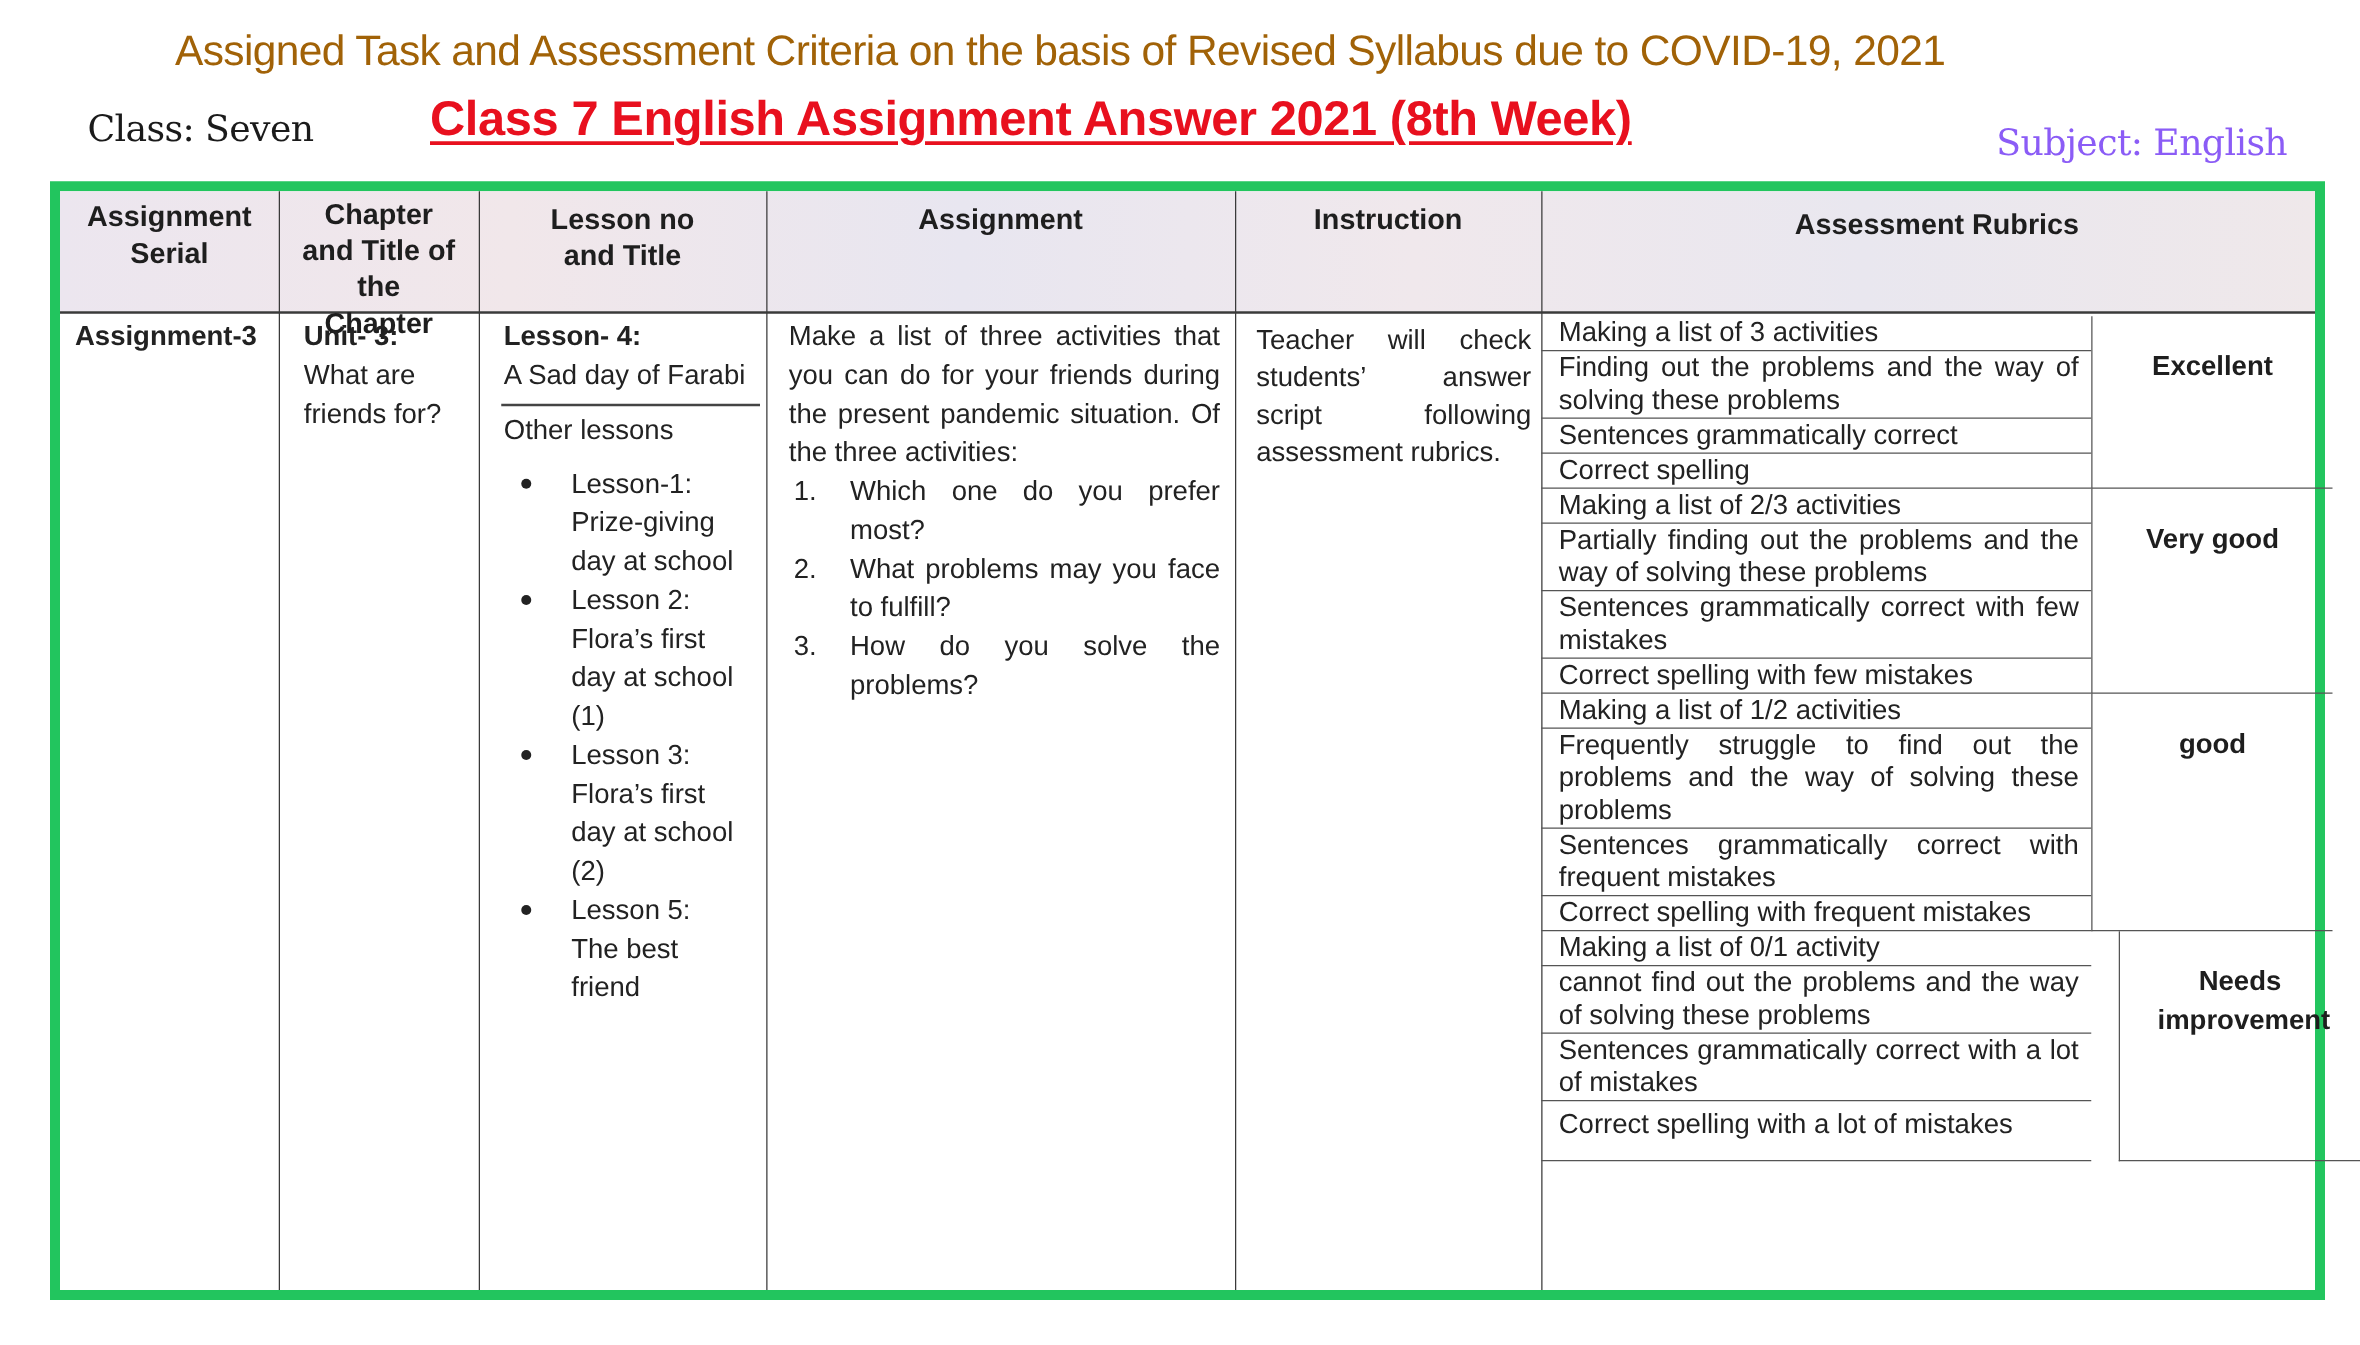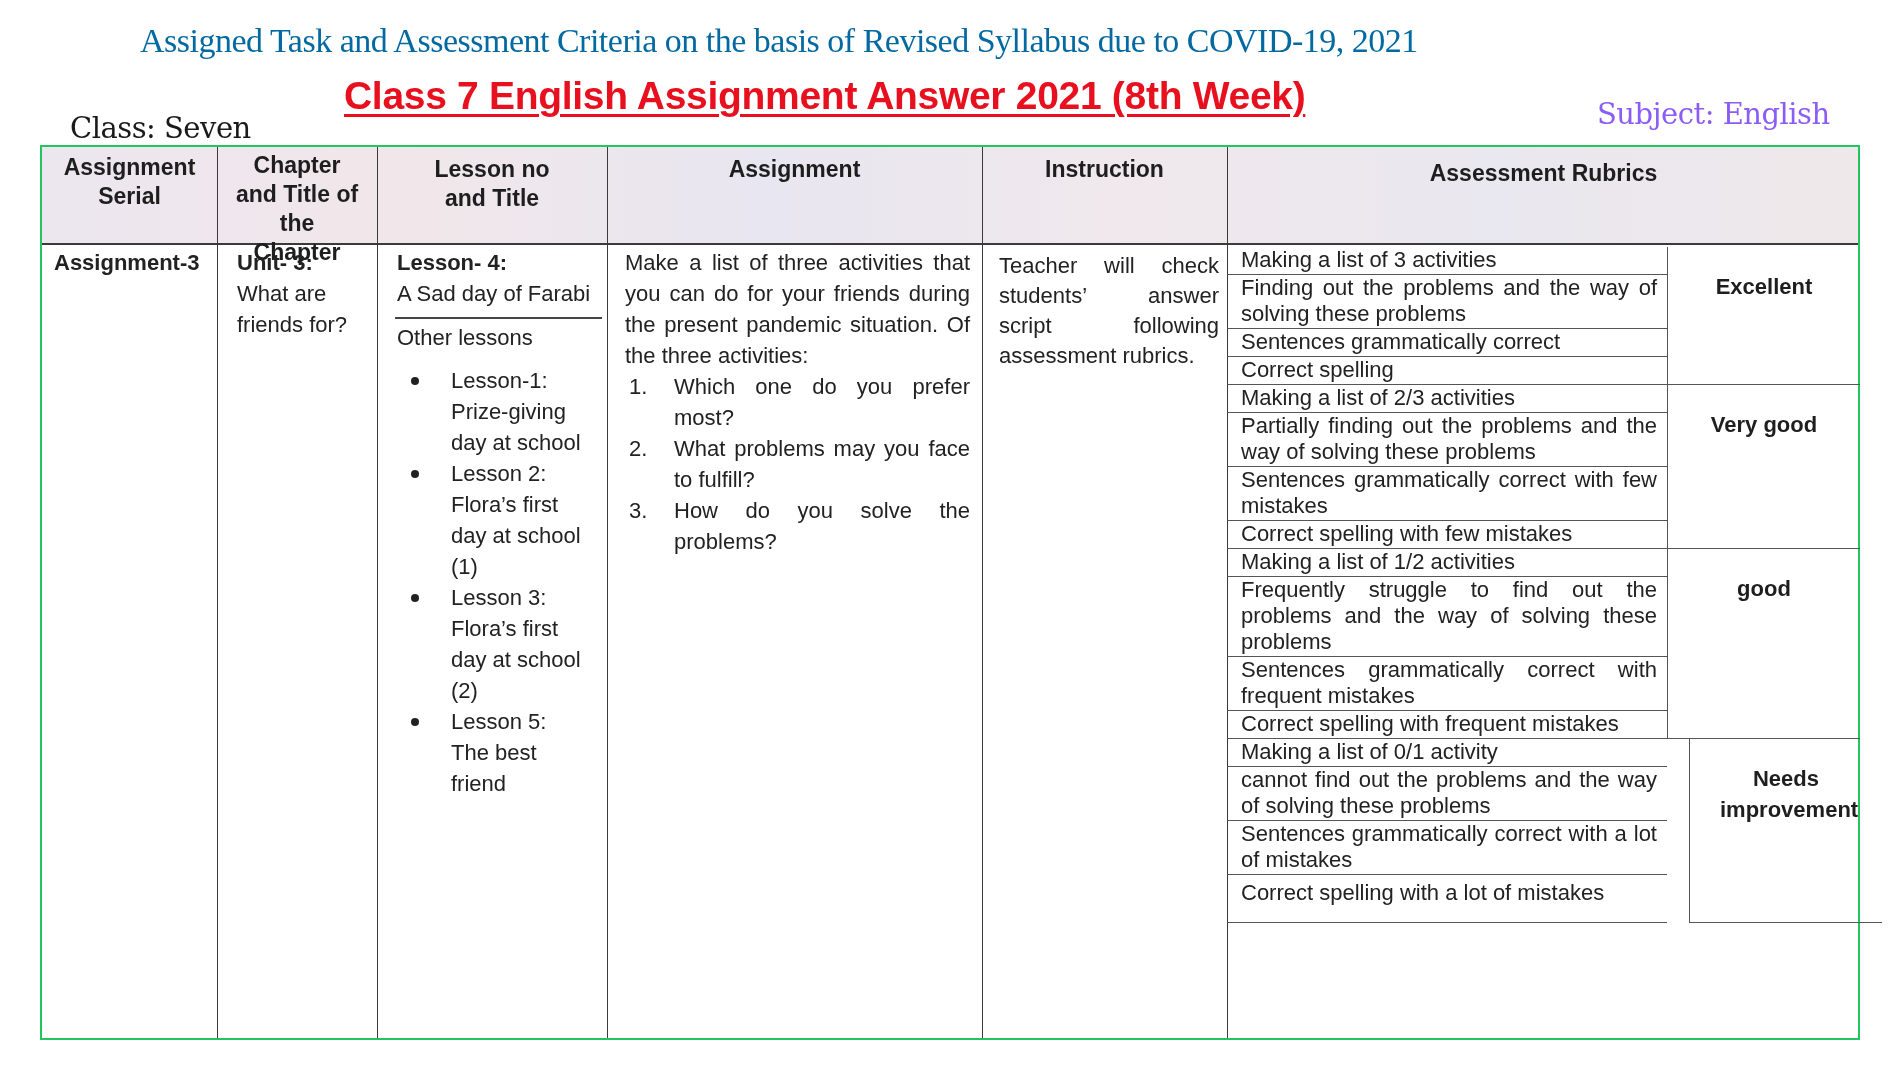--- a/index.html
+++ b/index.html
@@ -4,41 +4,41 @@
 <style>
   html, body { margin:0; padding:0; }
   body {
     width:1888px; height:1076px; overflow:hidden;
     background:#ffffff; color:#1e1e1e;
     font-family:"Liberation Sans", sans-serif;
     position:relative;
   }
   .doc-title {
     position:absolute; left:140px; top:22px; width:1700px;
-    font-family:Liberation Serif, serif; font-size:34px; letter-spacing:-0.5px;
-    color:#0369a1; white-space:nowrap;
+    font-family:Liberation Sans, sans-serif; font-size:34px; letter-spacing:-0.5px;
+    color:#a16207; white-space:nowrap;
   }
   .class-label {
     position:absolute; left:70px; top:86px;
-    font-family:"DejaVu Serif", serif; font-size:29px; color:#1a1a1a; letter-spacing:-0.5px;margin-top:25px;
+    font-family:"DejaVu Serif", serif; font-size:29px; color:#1a1a1a; letter-spacing:-0.5px;
   }
   .banner {
     position:absolute; left:344px; top:74px;
     font-family:"Liberation Sans", sans-serif; font-weight:bold; font-size:39px;
     text-decoration:underline; text-decoration-thickness:3px; text-underline-offset:5px;
     white-space:nowrap; letter-spacing:-0.3px;
   }
   .subject-label {
     position:absolute; left:1597px; top:97px;
     font-family:"DejaVu Serif", serif; font-size:29px; color:#8b5cf6; letter-spacing:-0.5px;
   }
 
   .tbl {
     position:absolute; left:40px; top:145px; width:1820px; height:895px;
-    border:2px solid #22c55e; box-sizing:border-box;
+    border:8px solid #22c55e; box-sizing:border-box;
   }
   .hdr {
     position:absolute; left:0; top:0; width:100%; height:98px;
     background:linear-gradient(90deg,#ece6ef 0%,#f1e7ea 20%,#e8e6f0 40%,#f0e8ec 60%,#e9e7ef 80%,#efe8ea 100%);
     border-bottom:2px solid #3a3a3a; box-sizing:border-box;
   }
   .vline { position:absolute; top:0; bottom:0; width:0; border-left:1.5px solid #3a3a3a; }
   .hcell {
     position:absolute; top:0; height:96px; box-sizing:border-box;
     font-family:"Liberation Sans", sans-serif; font-weight:bold; font-size:23px;

